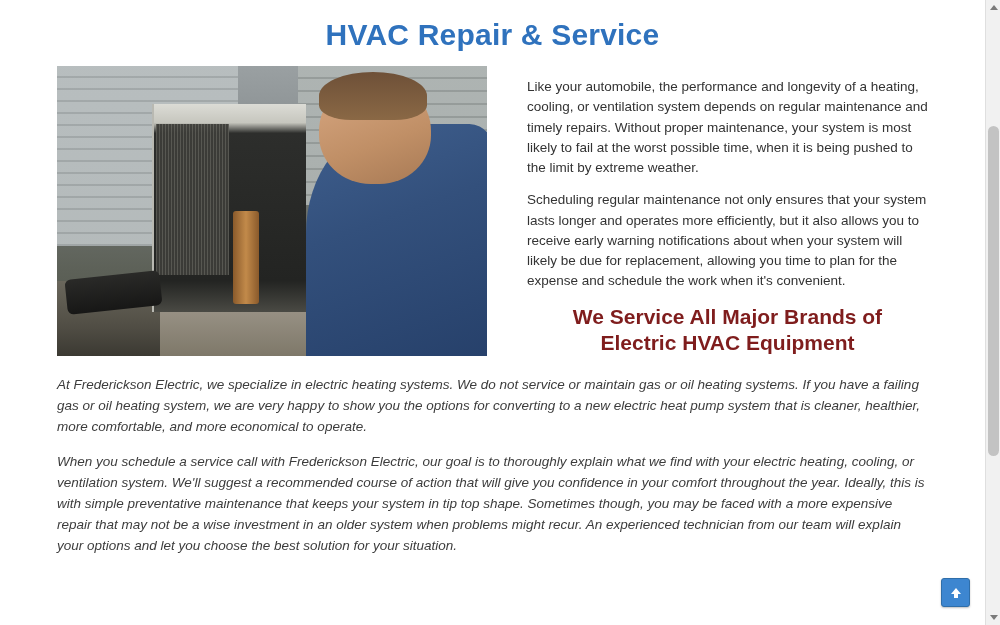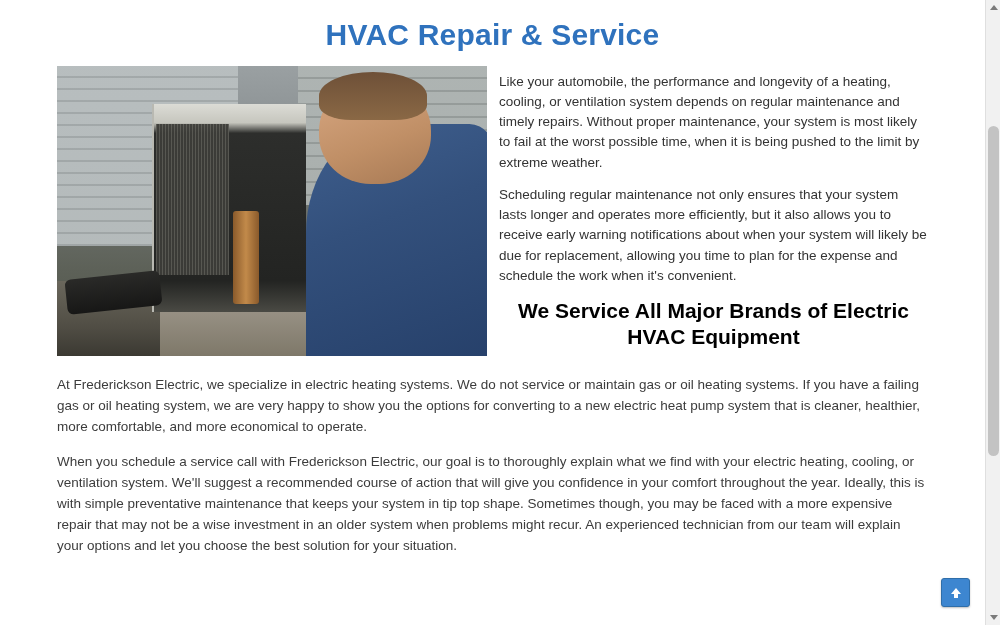--- a/index.html
+++ b/index.html
@@ -28,22 +28,23 @@
     text-align: center;
     color: #2f72bd;
     font-size: 30px;
     font-weight: bold;
     margin: 8px 0 0 0;
     padding-top: 10px;
     letter-spacing: 0.2px;
   }
   .top-section {
     display: flex;
-    align-items: center;
+    align-items: flex-end;
     padding: 14px 57px 0 57px;
+    gap: 28px;
   }
   .photo {
     width: 430px;
     height: 290px;
     flex: 0 0 430px;
     position: relative;
     overflow: hidden;
     background: #7d7a72;
     border: 0;
   }
@@ -133,30 +134,31 @@
     padding-left: 12px;
   }
   .body-text {
     color: #3c3c3c;
     font-size: 13.5px;
     line-height: 1.5;
     margin: 0 0 12px 0;
   }
   .top-section .body-text { color: #333333; }
   .subhead {
-    color: #000000;
+    color: #7f1d1d;
     font-size: 21px;
     font-weight: bold;
     text-align: center;
     line-height: 1.25;
     margin: 12px 0 0 0;
     padding: 0 10px;
   }
   .lower-section {
     padding: 18px 57px 0 57px;
+    font-style: italic;
   }
   .lower-section .body-text {
     margin-bottom: 14px;
     font-size: 13.5px;
     line-height: 1.56;
   }
   
   .scrollbar {
     position: absolute;
     right: 0; top: 0;

